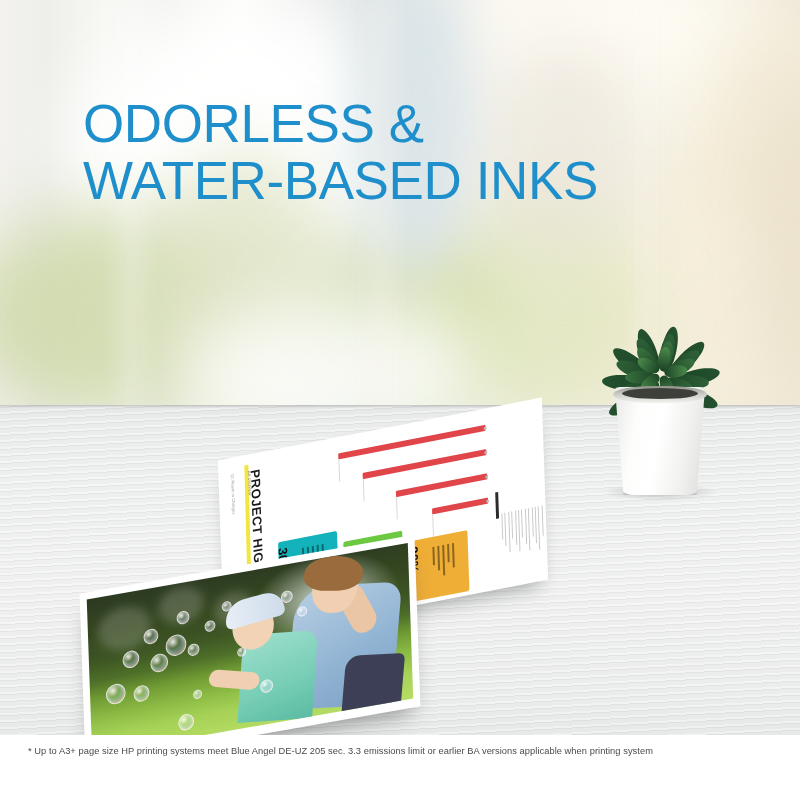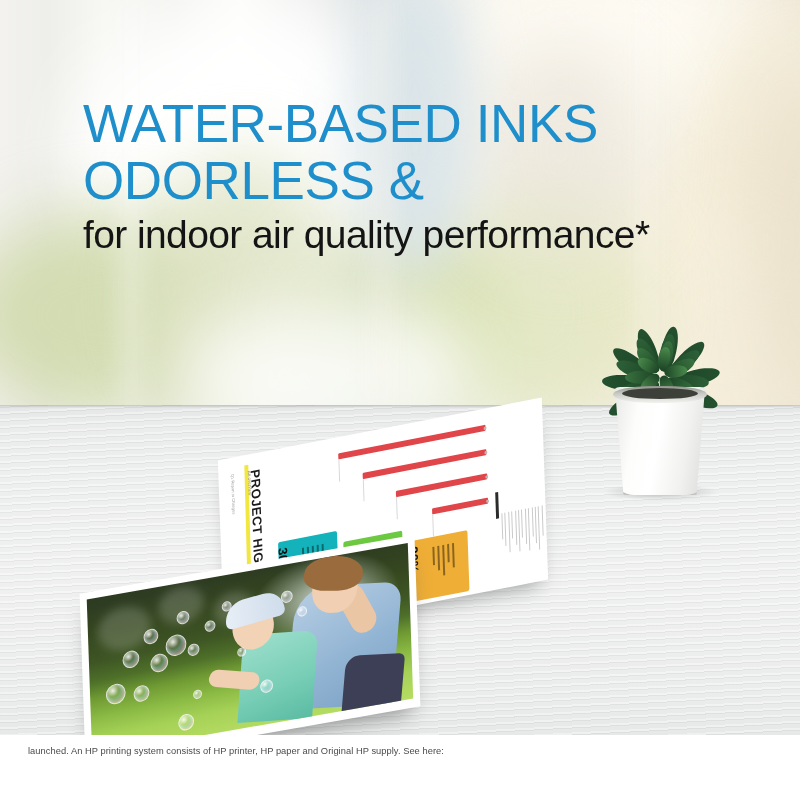--- a/index.html
+++ b/index.html
@@ -340,22 +340,21 @@
           <div class="bubble" style="left: 104px; top: 108px; width: 9px; height: 9px;"></div>
           <div class="bubble" style="left: 172px; top: 110px; width: 13px; height: 13px;"></div>
           <div class="bubble" style="left: 196px; top: 26px; width: 12px; height: 12px;"></div>
           <div class="bubble" style="left: 212px; top: 44px; width: 10px; height: 10px;"></div>
           <div class="bubble" style="left: 88px; top: 130px; width: 16px; height: 16px;"></div>
         </div>
     </div>
   </div>
 
   <div class="headline">
+    <div class="hl-line">ODORLESS &amp;</div>
     <div class="hl-line">WATER-BASED INKS</div>
-    <div class="hl-line">ODORLESS &amp;</div>
-  </div>
-  <div class="subhead">for indoor air quality performance*</div>
+  </div>
 
   <div class="footer">
-    <p>launched. An HP printing system consists of HP printer, HP paper and Original HP supply. See here:</p>
+    <p>* Up to A3+ page size HP printing systems meet Blue Angel DE-UZ 205 sec. 3.3 emissions limit or earlier BA versions applicable when printing system</p>
   </div>
 
 </div>
 
 </body></html>

